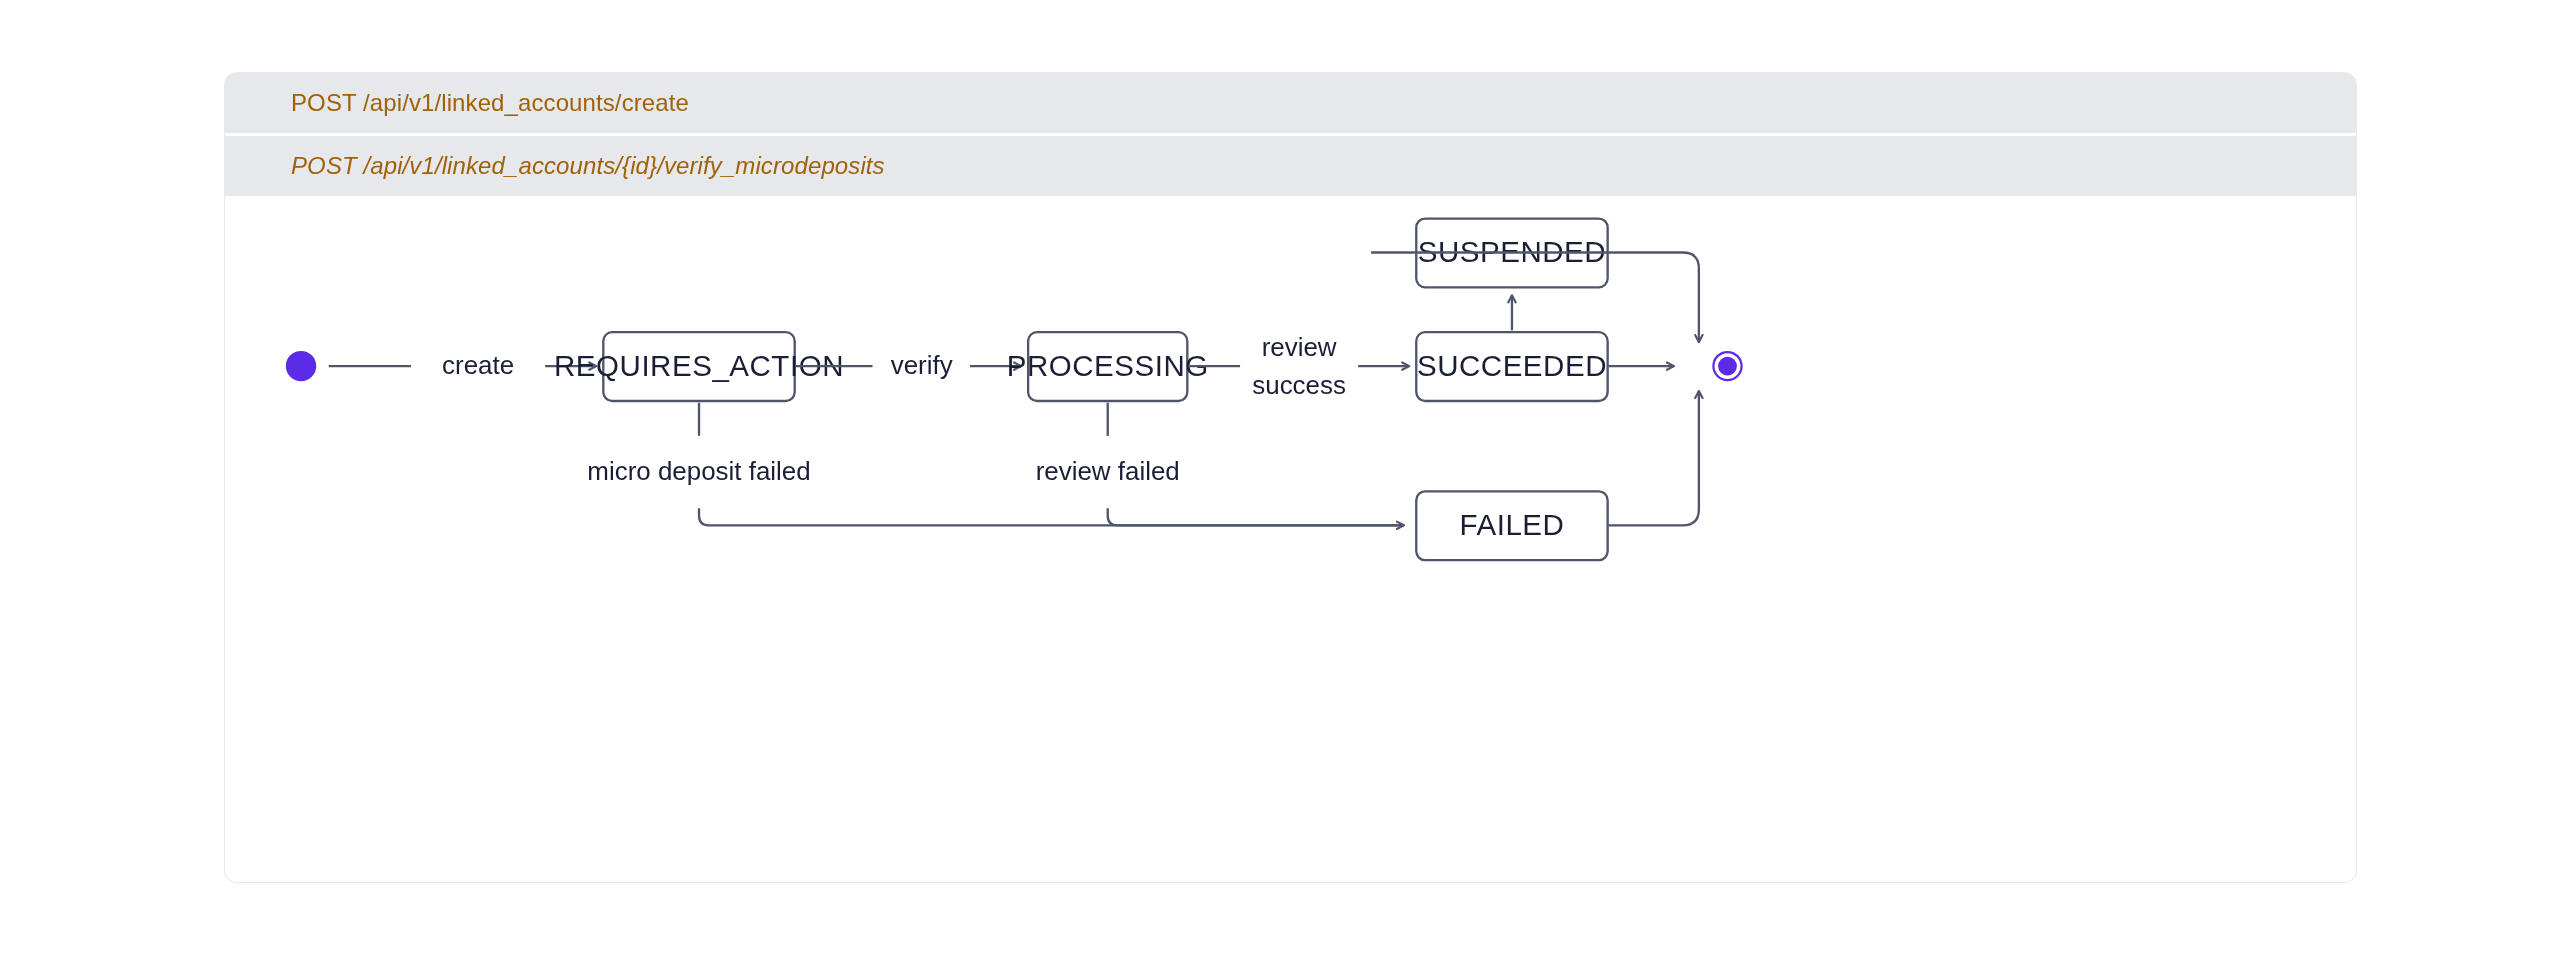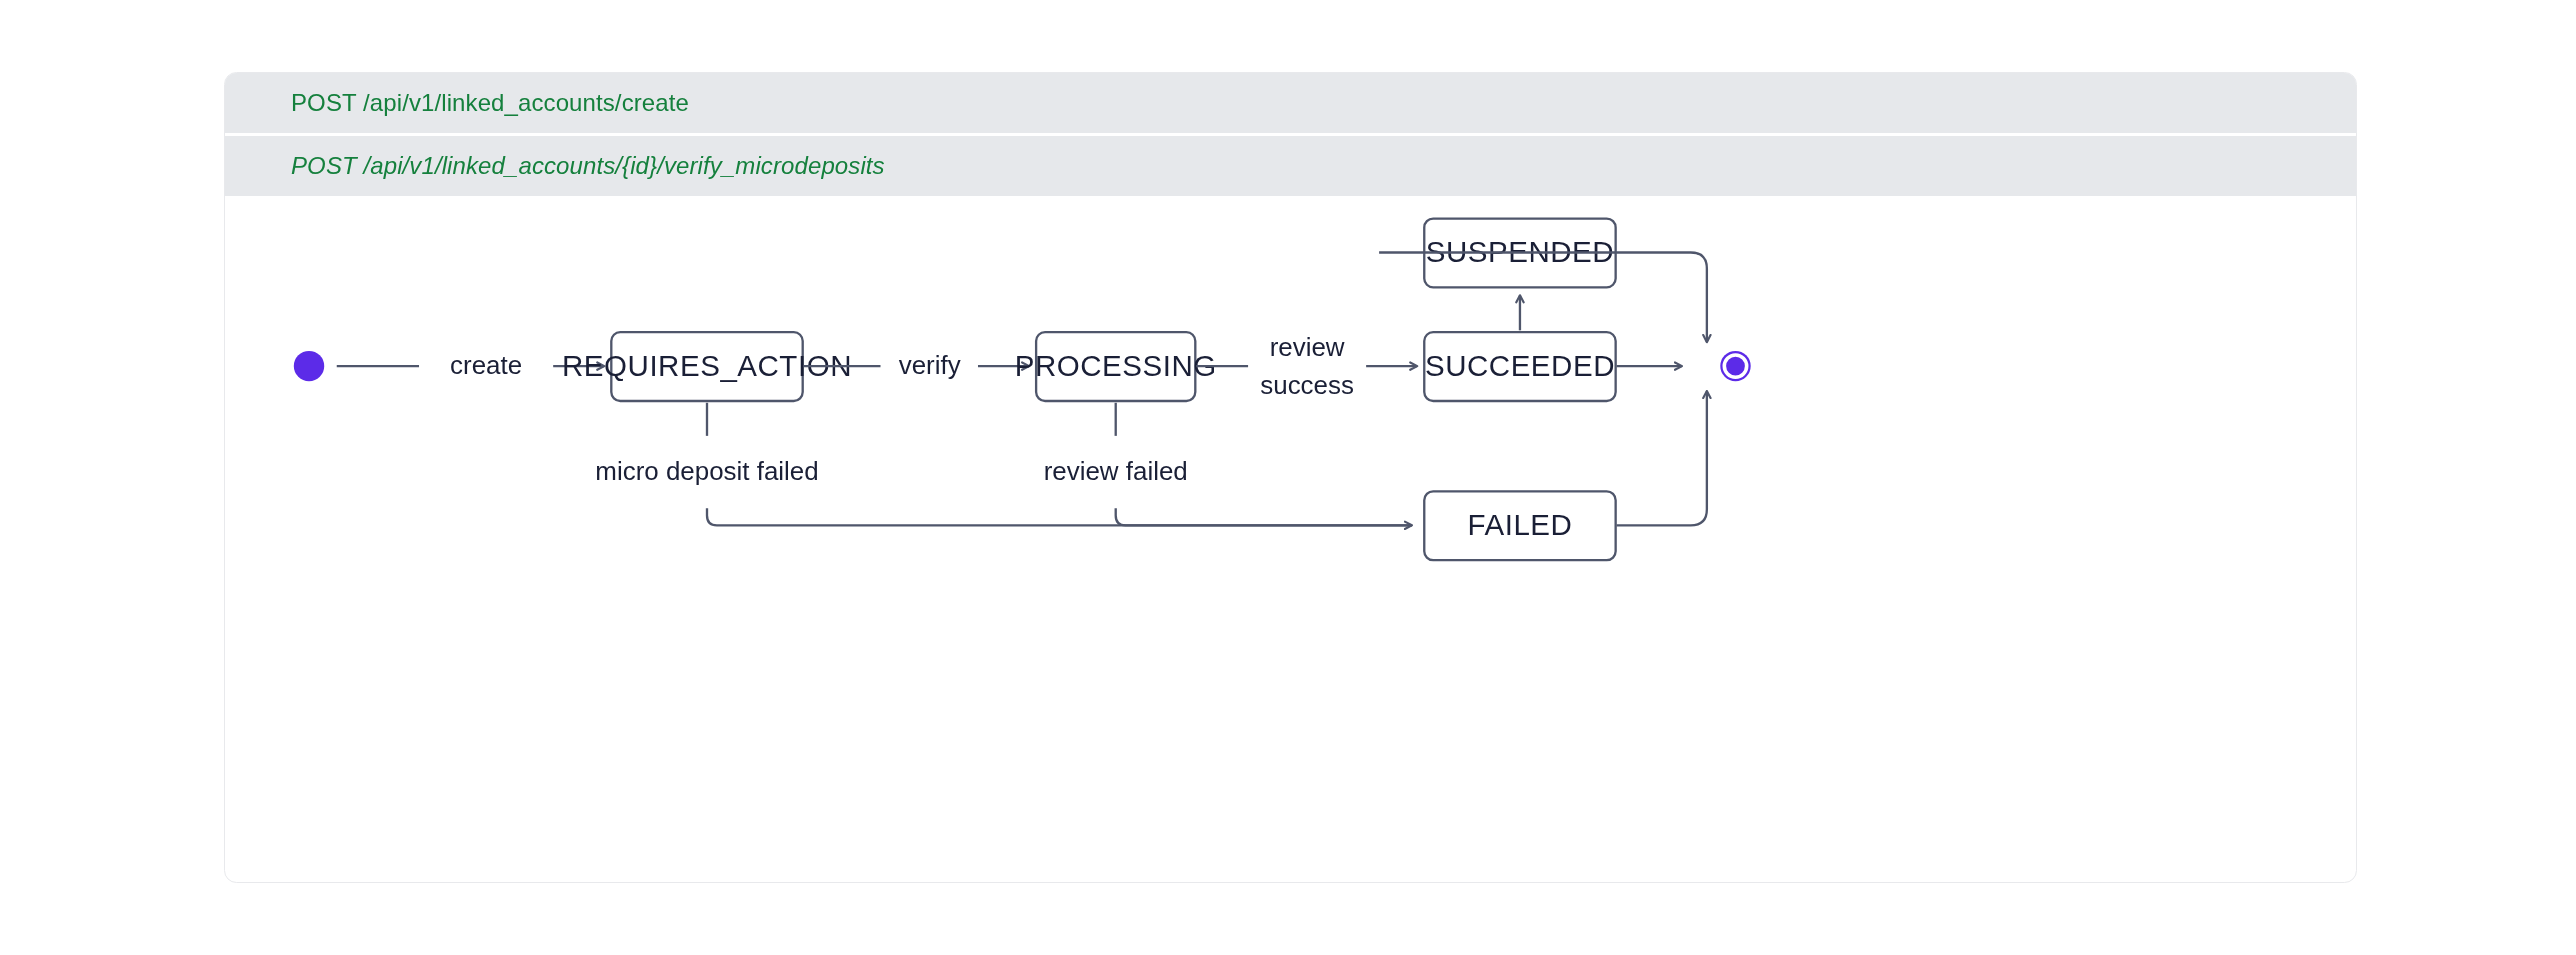--- a/index.html
+++ b/index.html
@@ -50,29 +50,29 @@
     box-sizing: border-box;
     padding-left: 66px;
   }
   .endpoint-row + .endpoint-row {
     margin-top: 2.7px;
     font-style: italic;
   }
   .endpoint-label {
     font-family: "Liberation Sans", sans-serif;
     font-size: 24px;
-    color: #15803d;
+    color: #a16207;
     letter-spacing: 0.1px;
     white-space: nowrap;
   }
 
   
   .diagram {
     position: absolute;
-    left: 8px;
+    left: 0;
     top: 123px;
     width: 2133px;
     height: 689px;
     text-align: center;
   }
   .diagram svg {
     display: block;
   }
 
   

